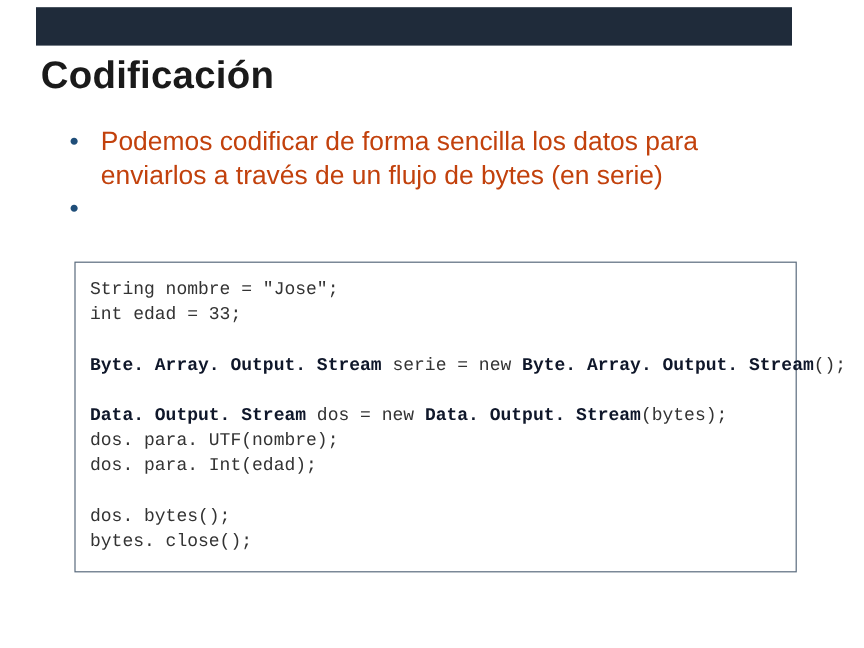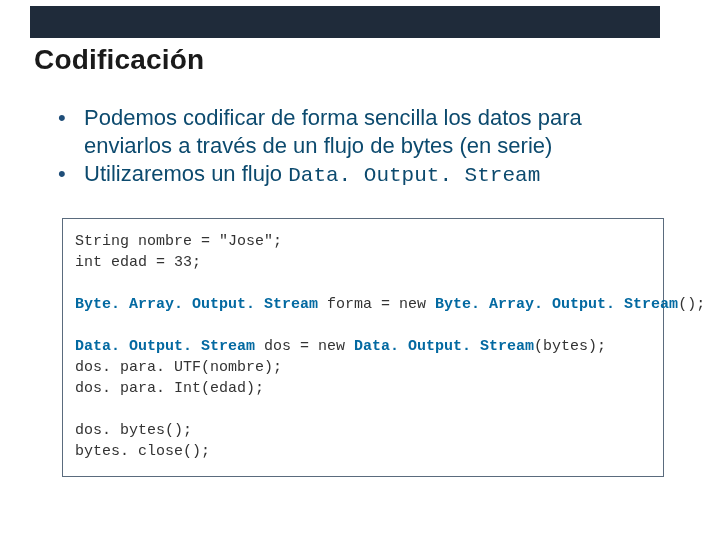--- a/index.html
+++ b/index.html
@@ -23,21 +23,21 @@
     left: 30px;
     top: 6px;
     width: 630px;
     height: 32px;
     background: #1f2b3a;
   }
   .title {
     position: absolute;
     left: 34px;
     top: 44px;
-    font-size: 28px;
+    font-size: 32px;
     font-weight: bold;
     color: #1a1a1a;
     letter-spacing: 0.2px;
   }
   .bullets {
     position: absolute;
     left: 58px;
     top: 104px;
     width: 604px;
   }
@@ -49,21 +49,21 @@
   .dot {
     color: #1f4e79;
     font-size: 22px;
     line-height: 28px;
     width: 26px;
     flex-shrink: 0;
   }
   .btext {
     font-size: 22px;
     line-height: 28px;
-    color: #0c4a6e;
+    color: #c2410c;
   }
   .btext .mono {
     font-family: "Courier New", Courier, monospace;
     font-size: 21px;
   }
   .codebox {
     position: absolute;
     left: 62px;
     top: 218px;
     width: 602px;
@@ -71,46 +71,45 @@
     border: 1px solid #5a6b7d;
     background: #fff;
     padding: 12px 10px 14px 12px;
     font-family: "Courier New", Courier, monospace;
     font-size: 15px;
     line-height: 21px;
     color: #333;
     white-space: pre;
   }
   .codebox b {
-    color: #0369a1;
+    color: #0f172a;
     font-weight: bold;
   }
 </style>
 </head>
 <body>
 
 <div class="slide">
   <div class="top-bar"></div>
   <div class="title">Codificación</div>
 
   <div class="bullets">
     <div class="bullet">
       <div class="dot">•</div>
       <div class="btext">Podemos codificar de forma sencilla los datos para enviarlos a través de un flujo de bytes (en serie)</div>
     </div>
     <div class="bullet">
       <div class="dot">•</div>
-      <div class="btext"><span>Utilizaremos un flujo </span><span class="mono">Data. Output. Stream</span></div>
     </div>
   </div>
 
   <div class="codebox"><span>String nombre = "Jose";</span>
 <span>int edad = 33;</span>
 
-<b>Byte. Array. Output. Stream</b><span> forma = new </span><b>Byte. Array. Output. Stream</b><span>();</span>
+<b>Byte. Array. Output. Stream</b><span> serie = new </span><b>Byte. Array. Output. Stream</b><span>();</span>
 
 <b>Data. Output. Stream</b><span> dos = new </span><b>Data. Output. Stream</b><span>(bytes);</span>
 <span>dos. para. UTF(nombre);</span>
 <span>dos. para. Int(edad);</span>
 
 <span>dos. bytes();</span>
 <span>bytes. close();</span></div>
 </div>
 
 </body></html>

